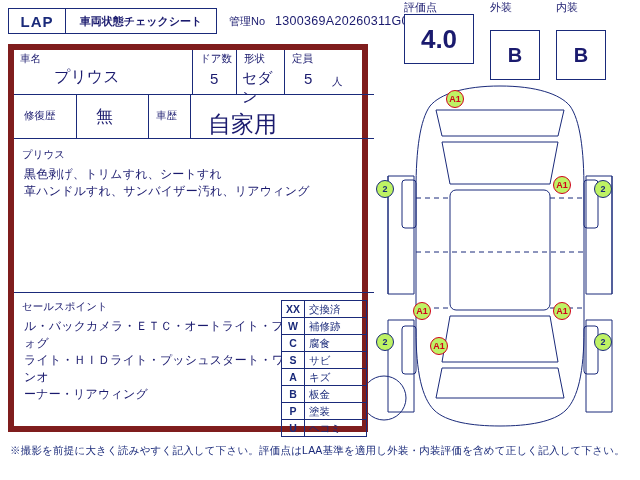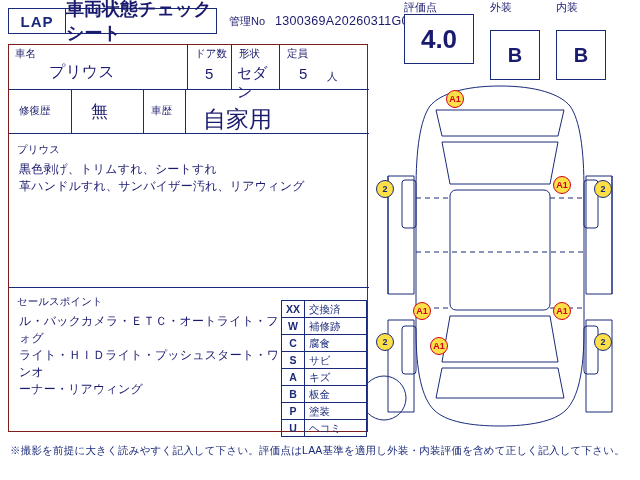--- a/index.html
+++ b/index.html
@@ -37,21 +37,21 @@
     font-size: 15px;
     letter-spacing: 1px;
     color: #1a2a7a;
     background: #fff;
   }
   .title-box {
     width: 150px;
     border: 1px solid #1a2a7a;
     border-left: none;
     display: flex; align-items: center; justify-content: center;
-    font-size: 18px;
+    font-size: 11px;
     font-weight: bold;
   }
   .kanri-label {
     margin-left: 12px;
     display: flex; align-items: center;
     font-size: 11px;
   }
   .kanri-value {
     margin-left: 10px;
     display: flex; align-items: center;
@@ -83,21 +83,21 @@
   }
   #box-total { left: 404px; top: 14px; width: 68px; height: 48px; font-size: 26px; font-weight: bold; }
   #box-ext   { left: 490px; top: 30px; width: 48px; height: 48px; font-size: 20px; font-weight: bold; }
   #box-int   { left: 556px; top: 30px; width: 48px; height: 48px; font-size: 20px; font-weight: bold; }
 
   
   .left {
     position: absolute;
     left: 8px; top: 44px;
     width: 360px; height: 388px;
-    border: 1px solid #7f1d1d;
+    border: 6px solid #7f1d1d;
     box-sizing: border-box;
   }
   .cell {
     position: absolute;
     box-sizing: border-box;
     display: flex;
     align-items: center;
   }
   .lbl { font-size: 10.5px; }
   .val { font-size: 15px; }
@@ -150,21 +150,21 @@
   
   .diagram {
     position: absolute;
     left: 368px; top: 80px;
     width: 264px; height: 352px;
   }
   .marker {
     position: absolute;
     border-radius: 50%;
     border: 1px solid #1a2a7a;
-    background: #fde047;
+    background: #bef264;
     display: flex; align-items: center; justify-content: center;
     font-size: 9px;
     font-weight: bold;
     box-sizing: border-box;
   }
   .marker.red { color: #d0021b; border-color: #d0021b; }
   .marker.blue { color: #1a2a7a; }
 </style>
 </head>
 <body>

